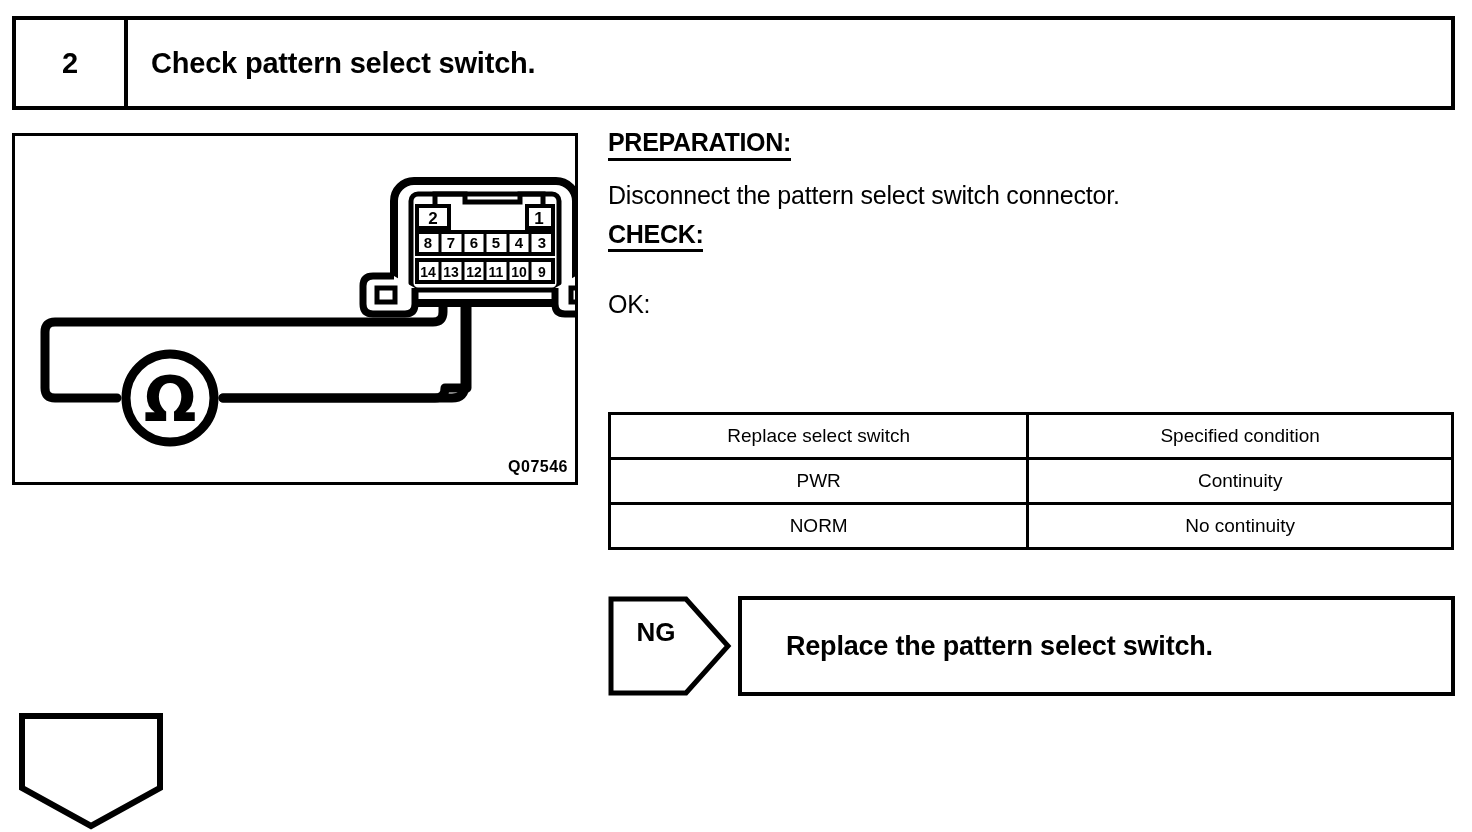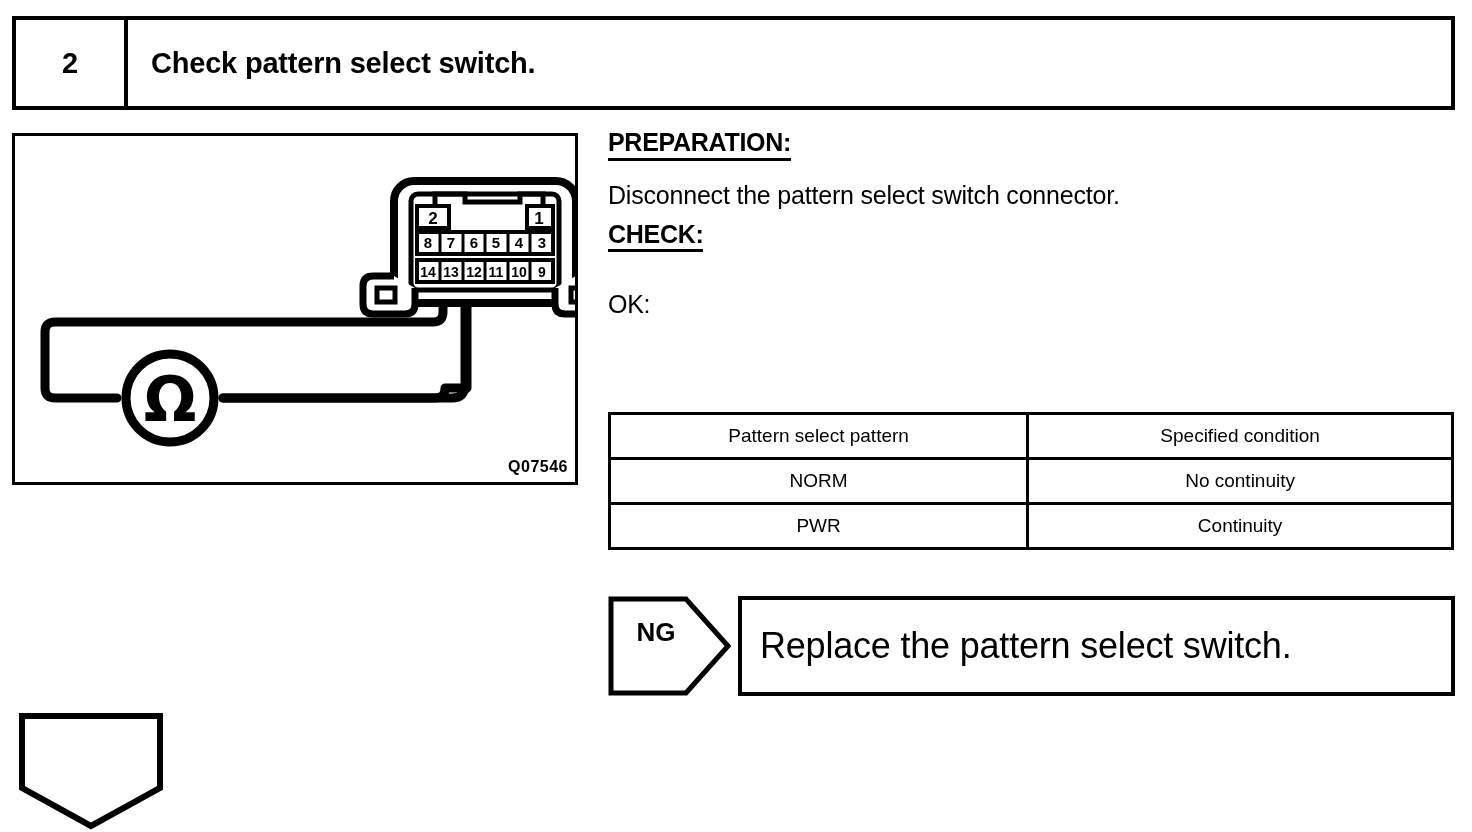--- a/index.html
+++ b/index.html
@@ -178,23 +178,24 @@
     width: 717px;
     height: 100px;
     box-sizing: border-box;
     border: 4px solid #000;
     display: flex;
     align-items: center;
     padding-left: 18px;
     background: #fff;
   }
   .ng-action-text {
-    font-size: 36px;
-    font-weight: normal;
+    font-size: 27px;
+    font-weight: bold;
     letter-spacing: -0.2px;
+    margin-left: 26px;
   }
 
   
   .ok-badge {
     position: absolute;
     left: 18px;
     top: 712px;
     width: 146px;
     height: 118px;
   }
@@ -322,30 +323,30 @@
     </div>
     <div>
       <span class="heading">CHECK:</span>
     </div>
     <span class="heading-plain">OK:</span>
   </div>
 
   <table class="spec-table">
     <tbody>
       <tr>
-        <td class="col-a">Pattern select pattern</td>
+        <td class="col-a">Replace select switch</td>
         <td class="col-b">Specified condition</td>
+      </tr>
+      <tr>
+        <td class="col-a">PWR</td>
+        <td class="col-b">Continuity</td>
       </tr>
       <tr>
         <td class="col-a">NORM</td>
         <td class="col-b">No continuity</td>
-      </tr>
-      <tr>
-        <td class="col-a">PWR</td>
-        <td class="col-b">Continuity</td>
       </tr>
     </tbody>
   </table>
 
   <div class="ng-row">
     <div class="ng-badge">
       <svg width="124" height="100" viewBox="0 0 124 100">
         <path d="M 3 3 L 78 3 L 120 50 L 78 97 L 3 97 Z" fill="#ffffff" stroke="#000" stroke-width="5" stroke-linejoin="miter"></path>
       </svg>
       <div class="ng-badge-label">NG</div>

